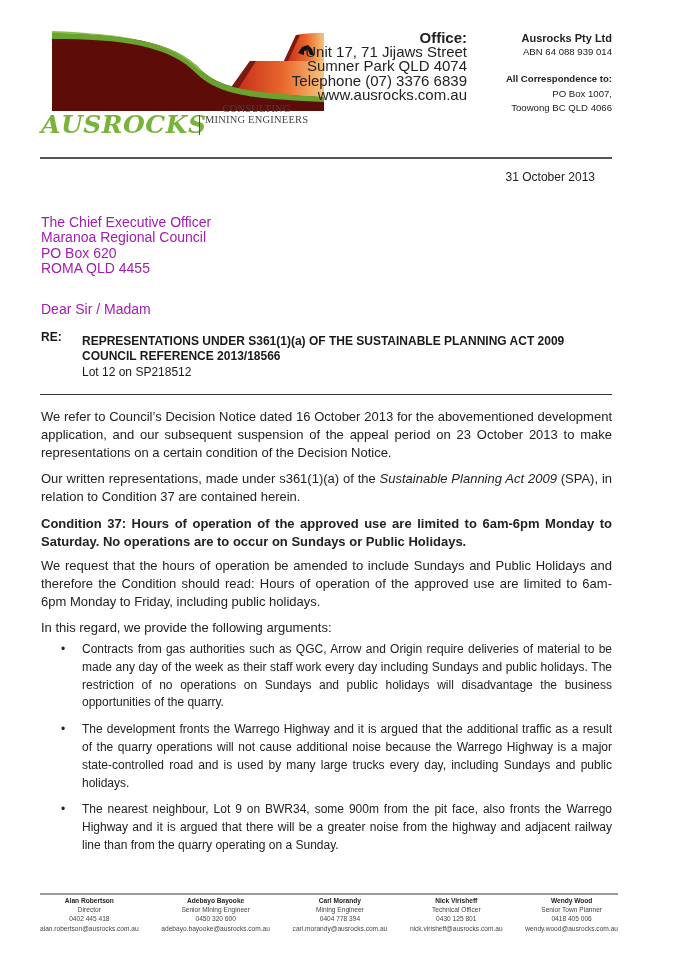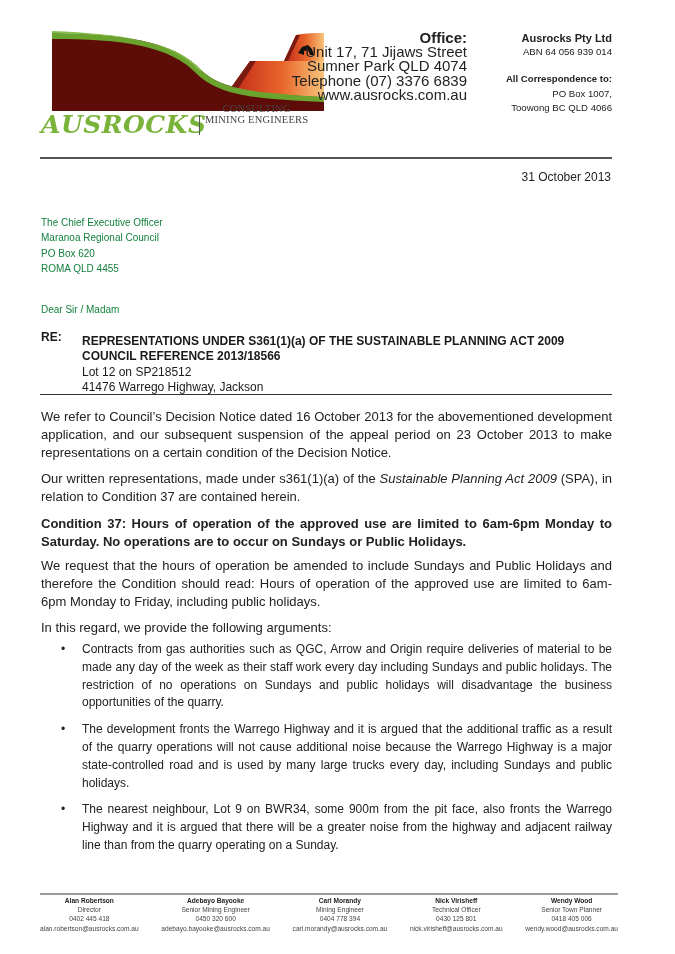--- a/index.html
+++ b/index.html
@@ -26,23 +26,23 @@
     
     .office { right: 208px; top: 31px; text-align: right; font-size: 15px; line-height: 14.2px; color: #222; }
     .office .bold { font-weight: bold; }
     .company { right: 63px; top: 31px; text-align: right; font-size: 9.6px; line-height: 14.2px; color: #222; }
     .company .name { font-weight: bold; font-size: 11px; }
     .company .gap { height: 13px; }
     .company .bold { font-weight: bold; margin-left: 24px; }
 
     .rule-top { left: 40px; top: 157px; width: 572px; height: 2px; background: #555; }
 
-    .date { right: 64px; top: 170px; font-size: 12px; color: #222; }
+    .date { right: 80px; top: 170px; font-size: 12px; color: #222; }
 
-    .body-text { font-size: 10px; line-height: 15.3px; color: #15803d; }
+    .body-text { font-size: 14px; line-height: 15.3px; color: #a21caf; }
     .addr { left: 41px; top: 215px; }
     .salute { left: 41px; top: 302px; }
 
     .re-label { left: 41px; top: 330px; font-weight: bold; font-size: 12px; line-height: 15.3px; }
     .re-block { left: 82px; top: 334px; font-size: 12px; line-height: 15.3px; }
     .re-block .bold { font-weight: bold; }
     .rule-re { left: 40px; top: 394px; width: 572px; height: 1px; background: #333; }
 
     .para { left: 41px; width: 571px; text-align: justify; font-size: 13px; line-height: 17.8px; color: #222; }
     .p1 { top: 408px; }
@@ -97,21 +97,21 @@
 <div class="abs office">
   <div class="bold">Office:</div>
   <div>Unit 17, 71 Jijaws Street</div>
   <div>Sumner Park QLD 4074</div>
   <div>Telephone (07) 3376 6839</div>
   <div>www.ausrocks.com.au</div>
 </div>
 
 <div class="abs company">
   <div class="name">Ausrocks Pty Ltd</div>
-  <div>ABN 64 056 939 014</div>
+  <div>ABN 64 088 939 014</div>
   <div class="gap"></div>
   <div class="bold">All Correspondence to:</div>
   <div>PO Box 1007,</div>
   <div>Toowong BC QLD 4066</div>
 </div>
 
 <div class="abs rule-top"></div>
 
 <div class="abs date">31 October 2013</div>
 
@@ -122,21 +122,20 @@
   <div>ROMA  QLD  4455</div>
 </div>
 
 <div class="abs body-text salute">Dear Sir / Madam</div>
 
 <div class="abs re-label">RE:</div>
 <div class="abs re-block">
   <div class="bold">REPRESENTATIONS UNDER S361(1)(a) OF THE SUSTAINABLE PLANNING ACT 2009</div>
   <div class="bold">COUNCIL REFERENCE 2013/18566</div>
   <div>Lot 12 on SP218512</div>
-  <div>41476 Warrego Highway, Jackson</div>
 </div>
 <div class="abs rule-re"></div>
 
 <div class="abs para p1">We refer to Council’s Decision Notice dated 16 October 2013 for the abovementioned development application, and our subsequent suspension of the appeal period on 23 October 2013 to make representations on a certain condition of the Decision Notice.</div>
 <div class="abs para p2"><span>Our written representations, made under s361(1)(a) of the </span><em>Sustainable Planning Act 2009</em><span> (SPA), in relation to Condition 37 are contained herein.</span></div>
 <div class="abs para p3">Condition 37:  Hours of operation of the approved use are limited to 6am-6pm Monday to Saturday. No operations are to occur on Sundays or Public Holidays.</div>
 <div class="abs para p4">We request that the hours of operation be amended to include Sundays and Public Holidays and therefore the Condition should read: Hours of operation of the approved use are limited to 6am-6pm Monday to Friday, including public holidays.</div>
 <div class="abs para p5">In this regard, we provide the following arguments:</div>
 
 <div class="abs bullets">

